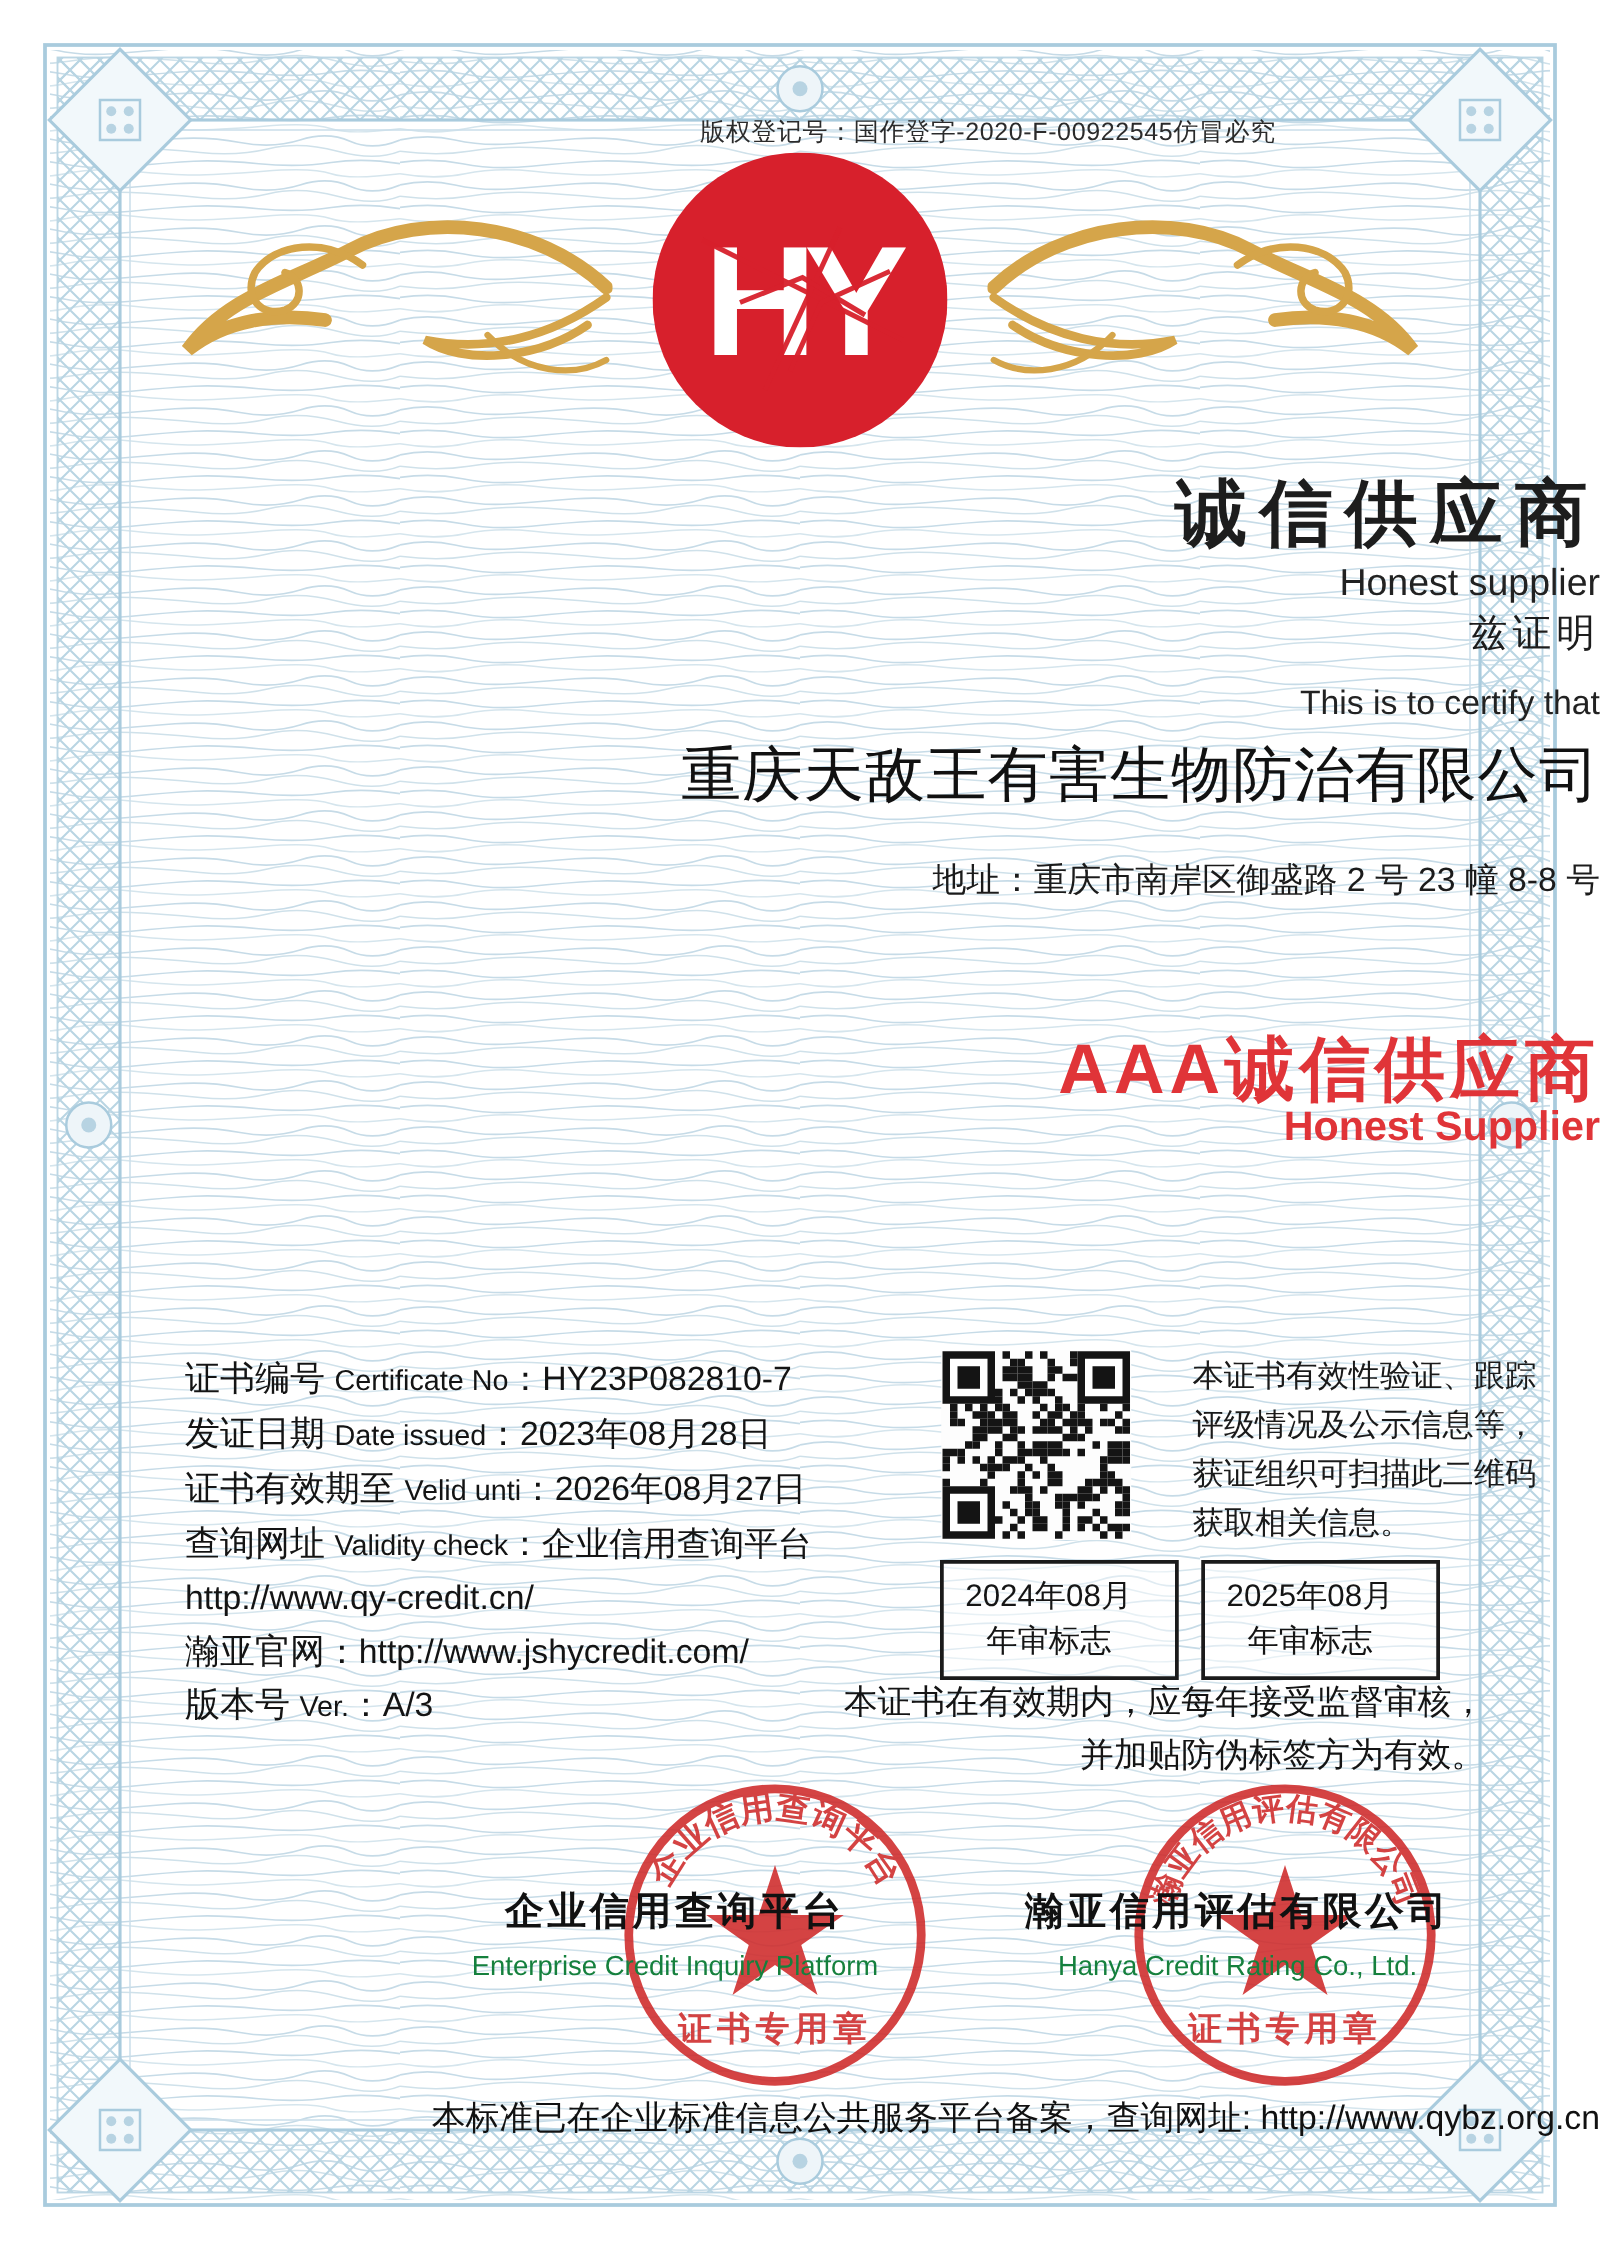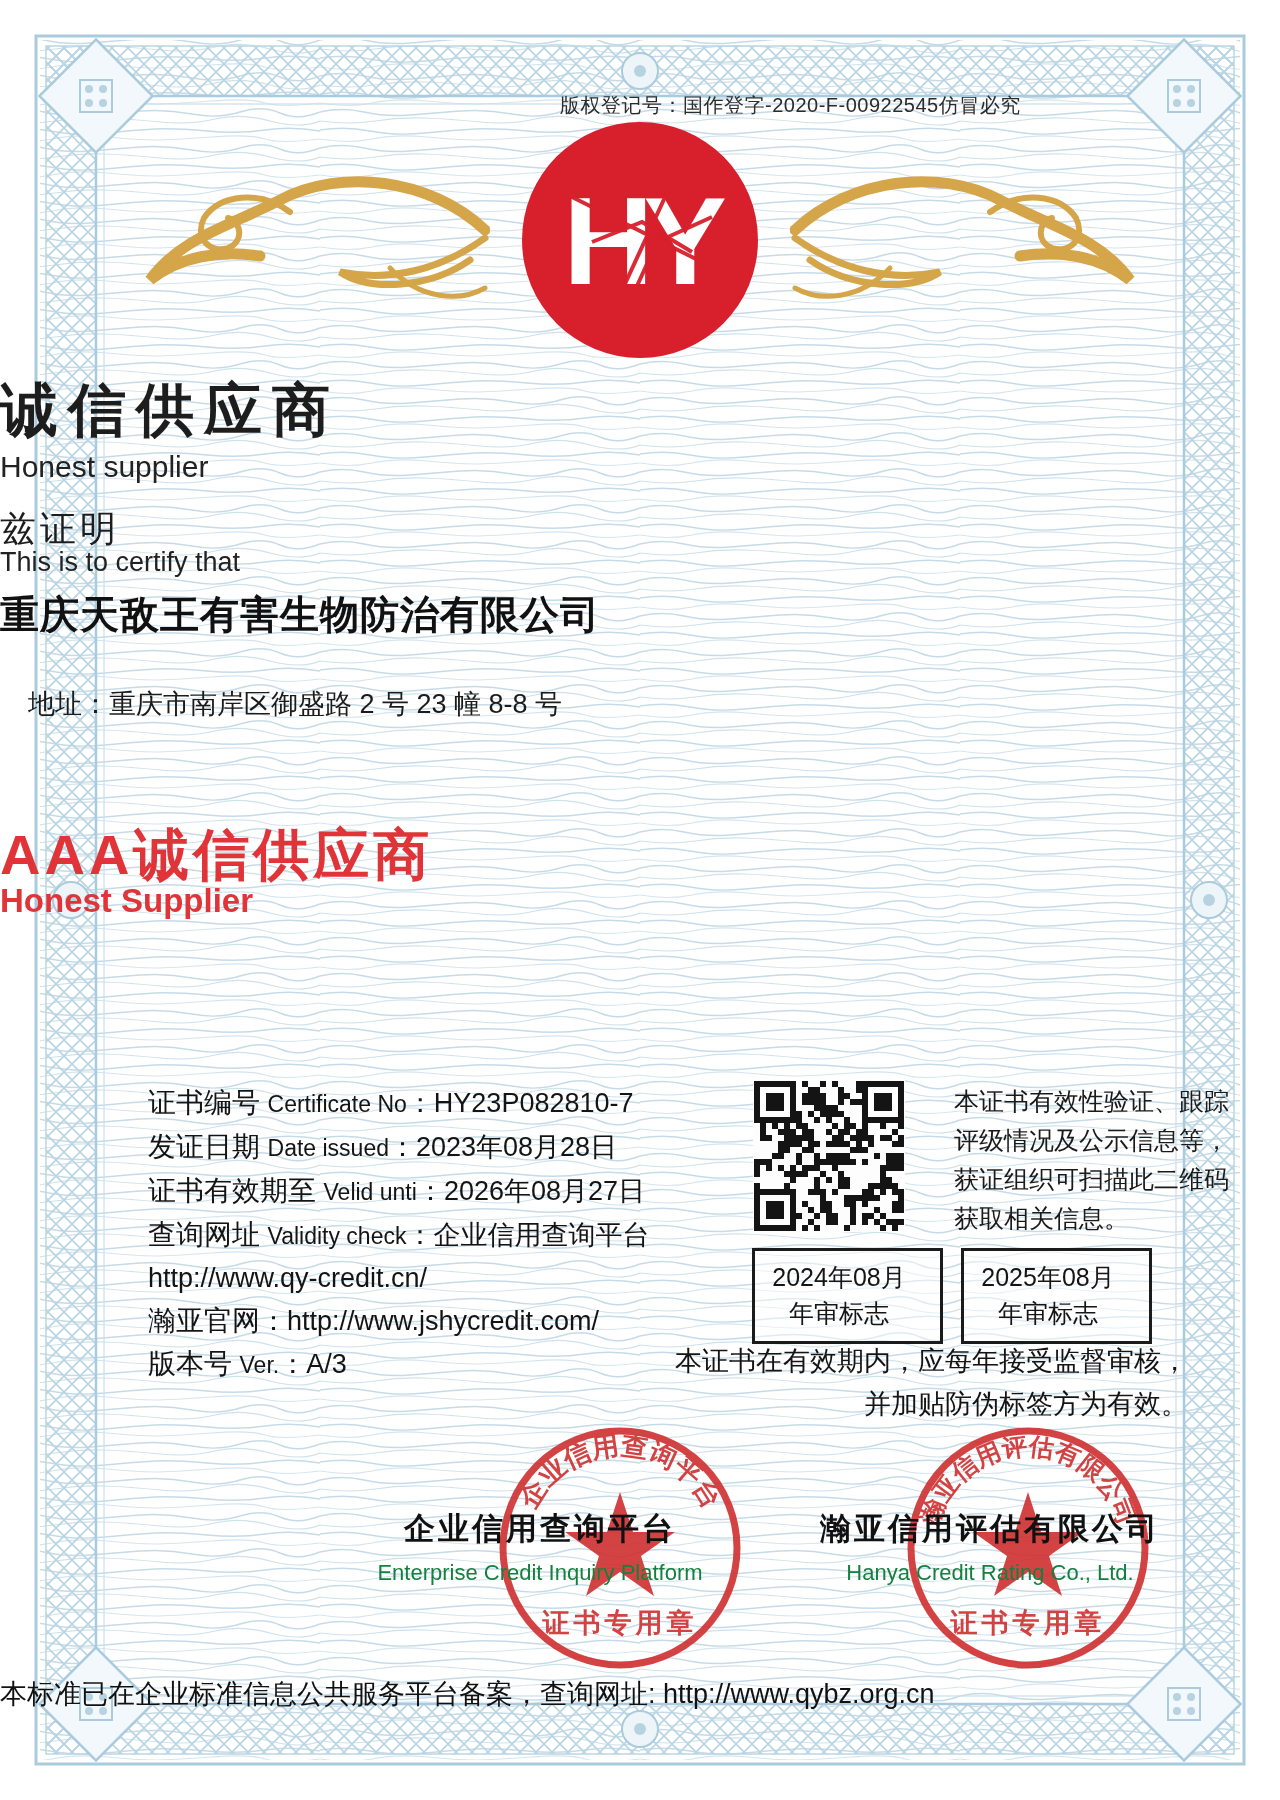--- a/index.html
+++ b/index.html
@@ -1,29 +1,29 @@
 <!DOCTYPE html>
 <html><head>
 <meta charset="utf-8">
 <style>
   html,body{margin:0;padding:0;}
   body{font-family:"Liberation Sans","DejaVu Sans",sans-serif;background:#ffffff;}
   #page{position:relative;width:1280px;height:1800px;background:#ffffff;overflow:hidden;}
   .abs{position:absolute;}
-  .ctr{left:0;right:0;text-align:left;}
+  .ctr{left:0;right:0;text-align:right;}
   svg{display:block;}
   .layer-bg{z-index:0;}
   .layer-deco{z-index:1;}
   .layer-text{z-index:2;}
   .copyright{top:92px;left:560px;width:560px;font-size:20px;color:#2b2b2b;letter-spacing:0.5px;}
   .title-cn{top:372px;font-size:58px;color:#1d1d1d;font-weight:600;letter-spacing:10px;}
   .title-en{top:450px;font-size:30px;color:#222;}
-  .certify-cn{top:505px;font-size:36px;color:#1d1d1d;letter-spacing:4px;}
+  .certify-cn{top:486px;font-size:31px;color:#1d1d1d;letter-spacing:4px;}
   .certify-en{top:547px;font-size:27px;color:#222;}
-  .company{top:588px;font-size:39px;font-weight:700;color:#111;letter-spacing:1px;}
+  .company{top:588px;font-size:48px;font-weight:400;color:#111;letter-spacing:1px;}
   .code-line{top:650px;font-size:27px;color:#1b1b1b;}
   .addr-line{top:686px;font-size:27px;color:#1b1b1b;margin-left:28px;}
   .award-cn{top:818px;font-size:56px;font-weight:700;color:#e03438;letter-spacing:4px;}
   .award-en{top:882px;font-size:33px;color:#e03438;font-weight:600;}
   .details{top:1086px;left:100px;width:560px;color:#141414;}
   .dline{margin-bottom:9px;font-size:27px;line-height:33px;white-space:nowrap;margin-left:48px;}
   .dline .lab-cn{font-size:28px;}
   .dline .lab-en{font-size:23px;}
   .qr-box{top:1080px;left:753px;width:152px;height:152px;background:#fdfdfd;}
   .qr-note{top:1082px;left:918px;width:290px;font-size:25px;color:#1a1a1a;line-height:39px;margin-left:36px;}

